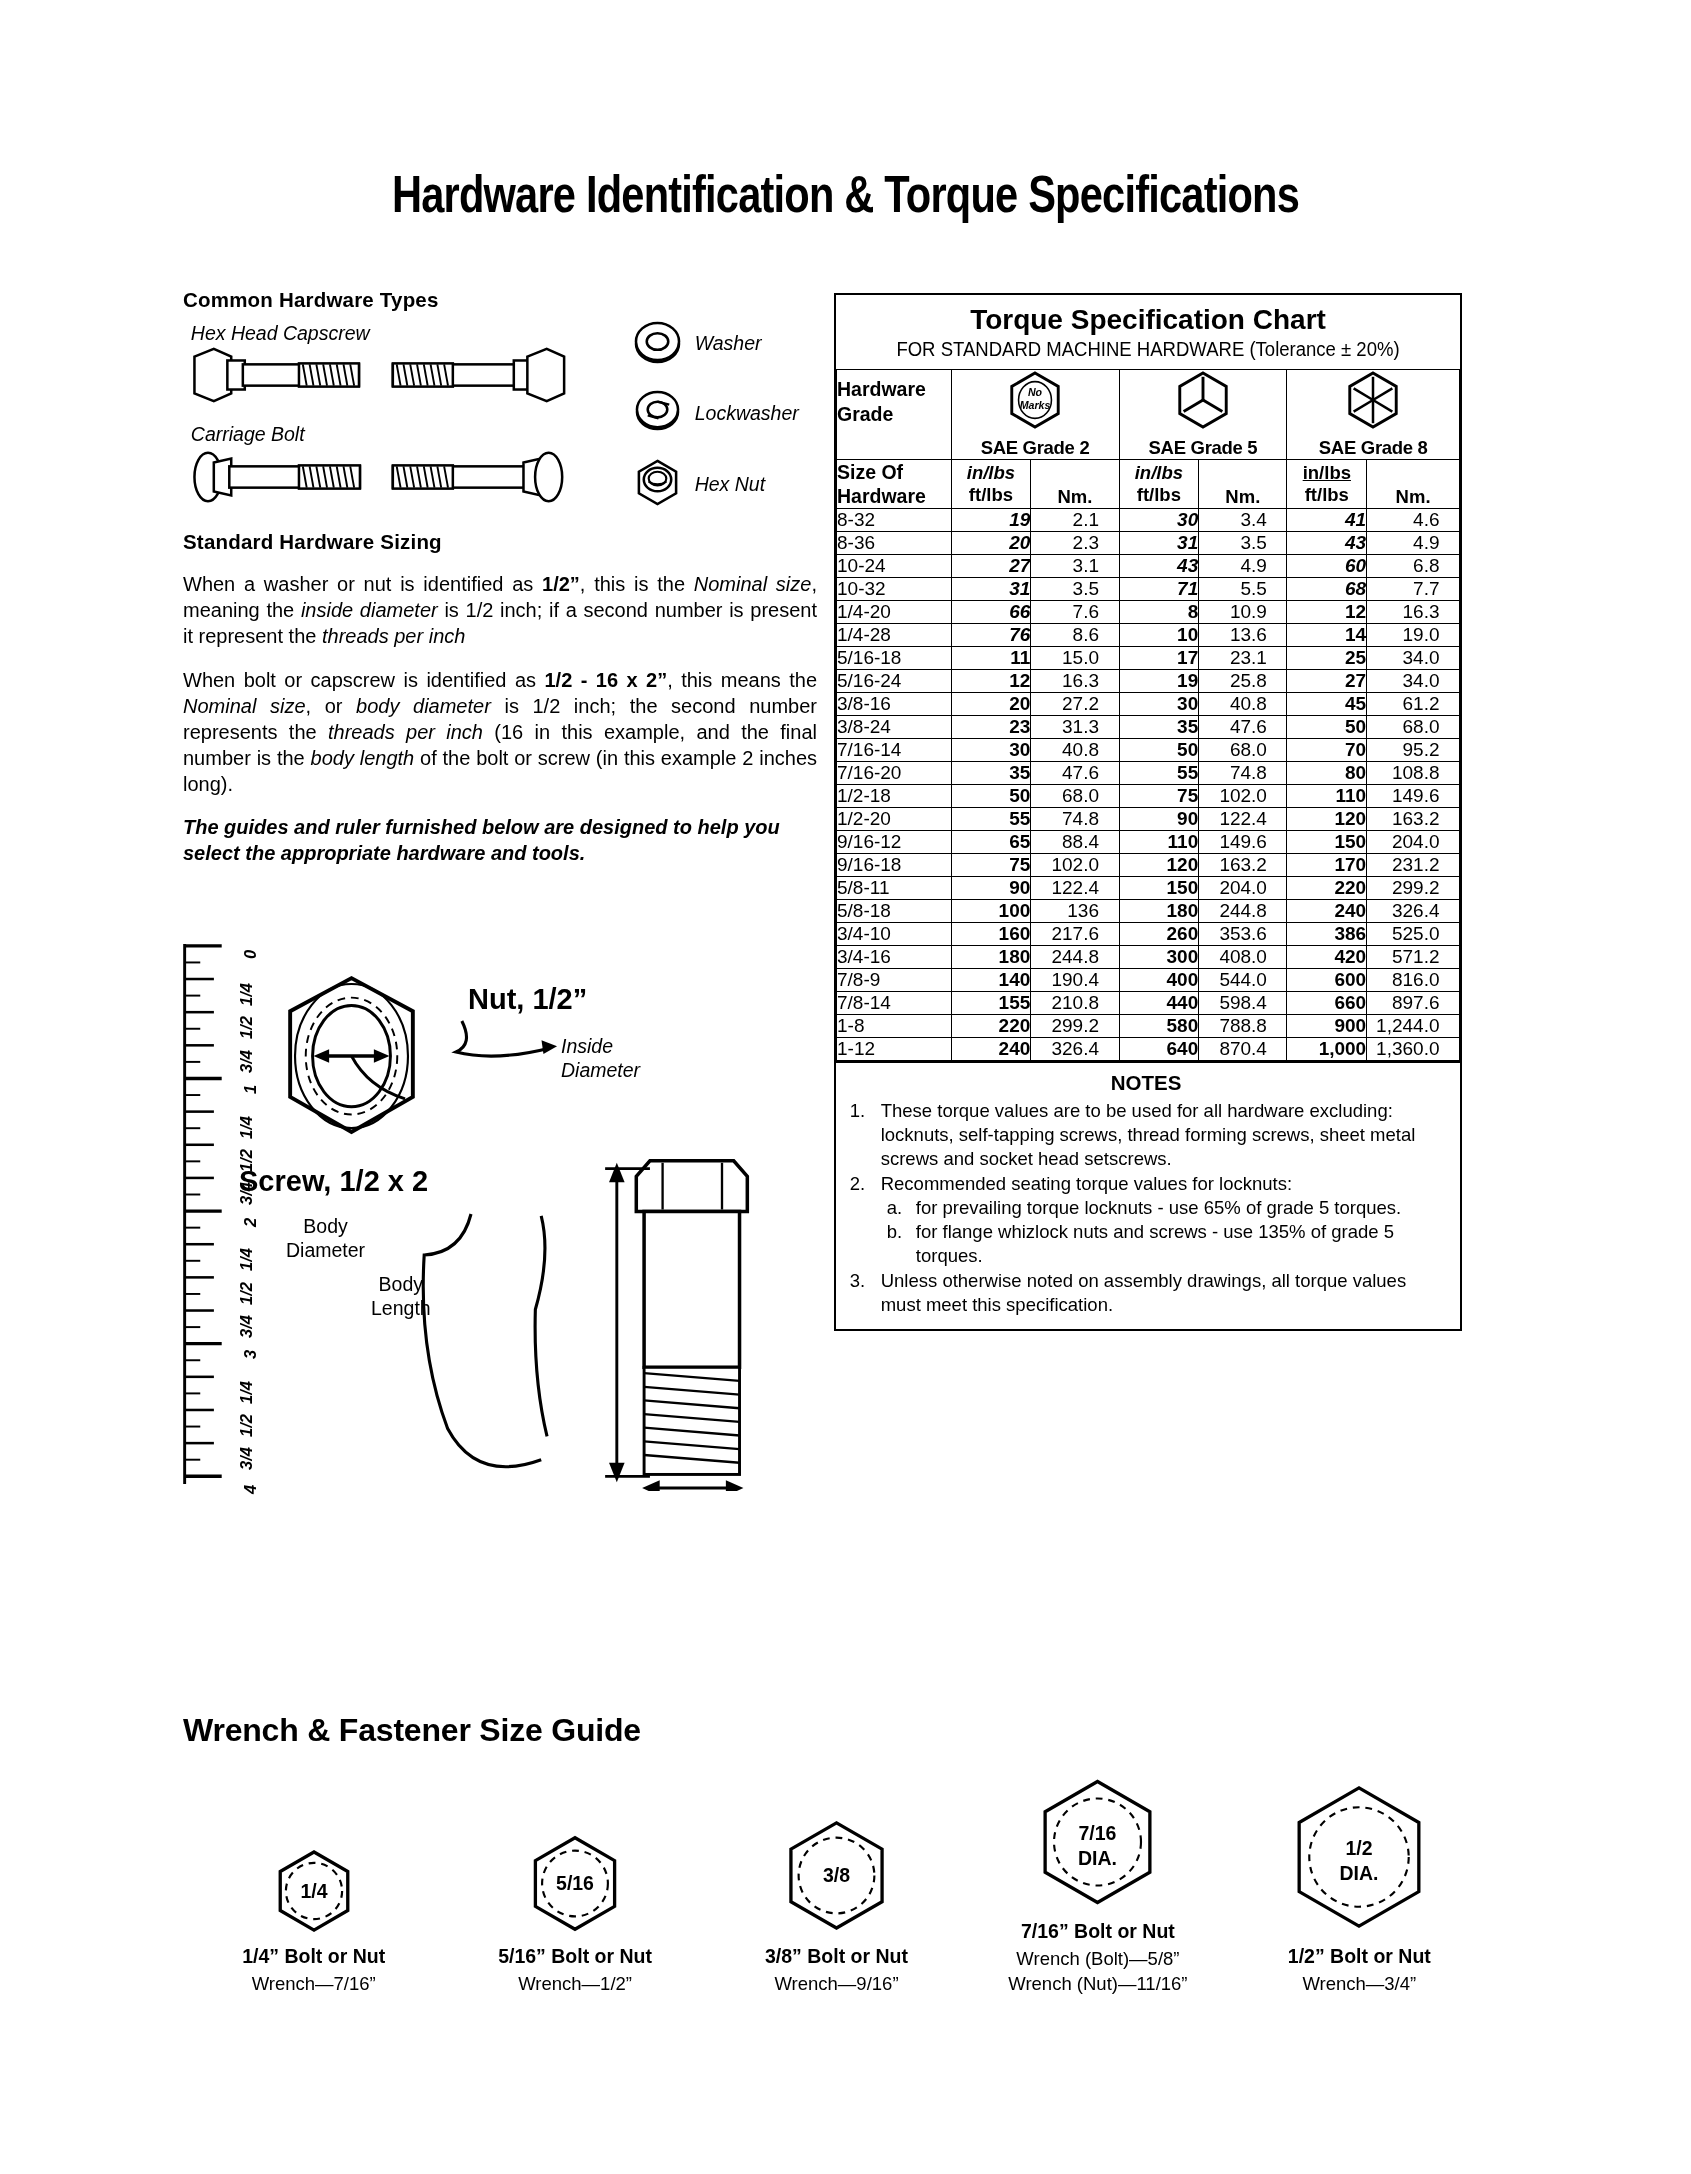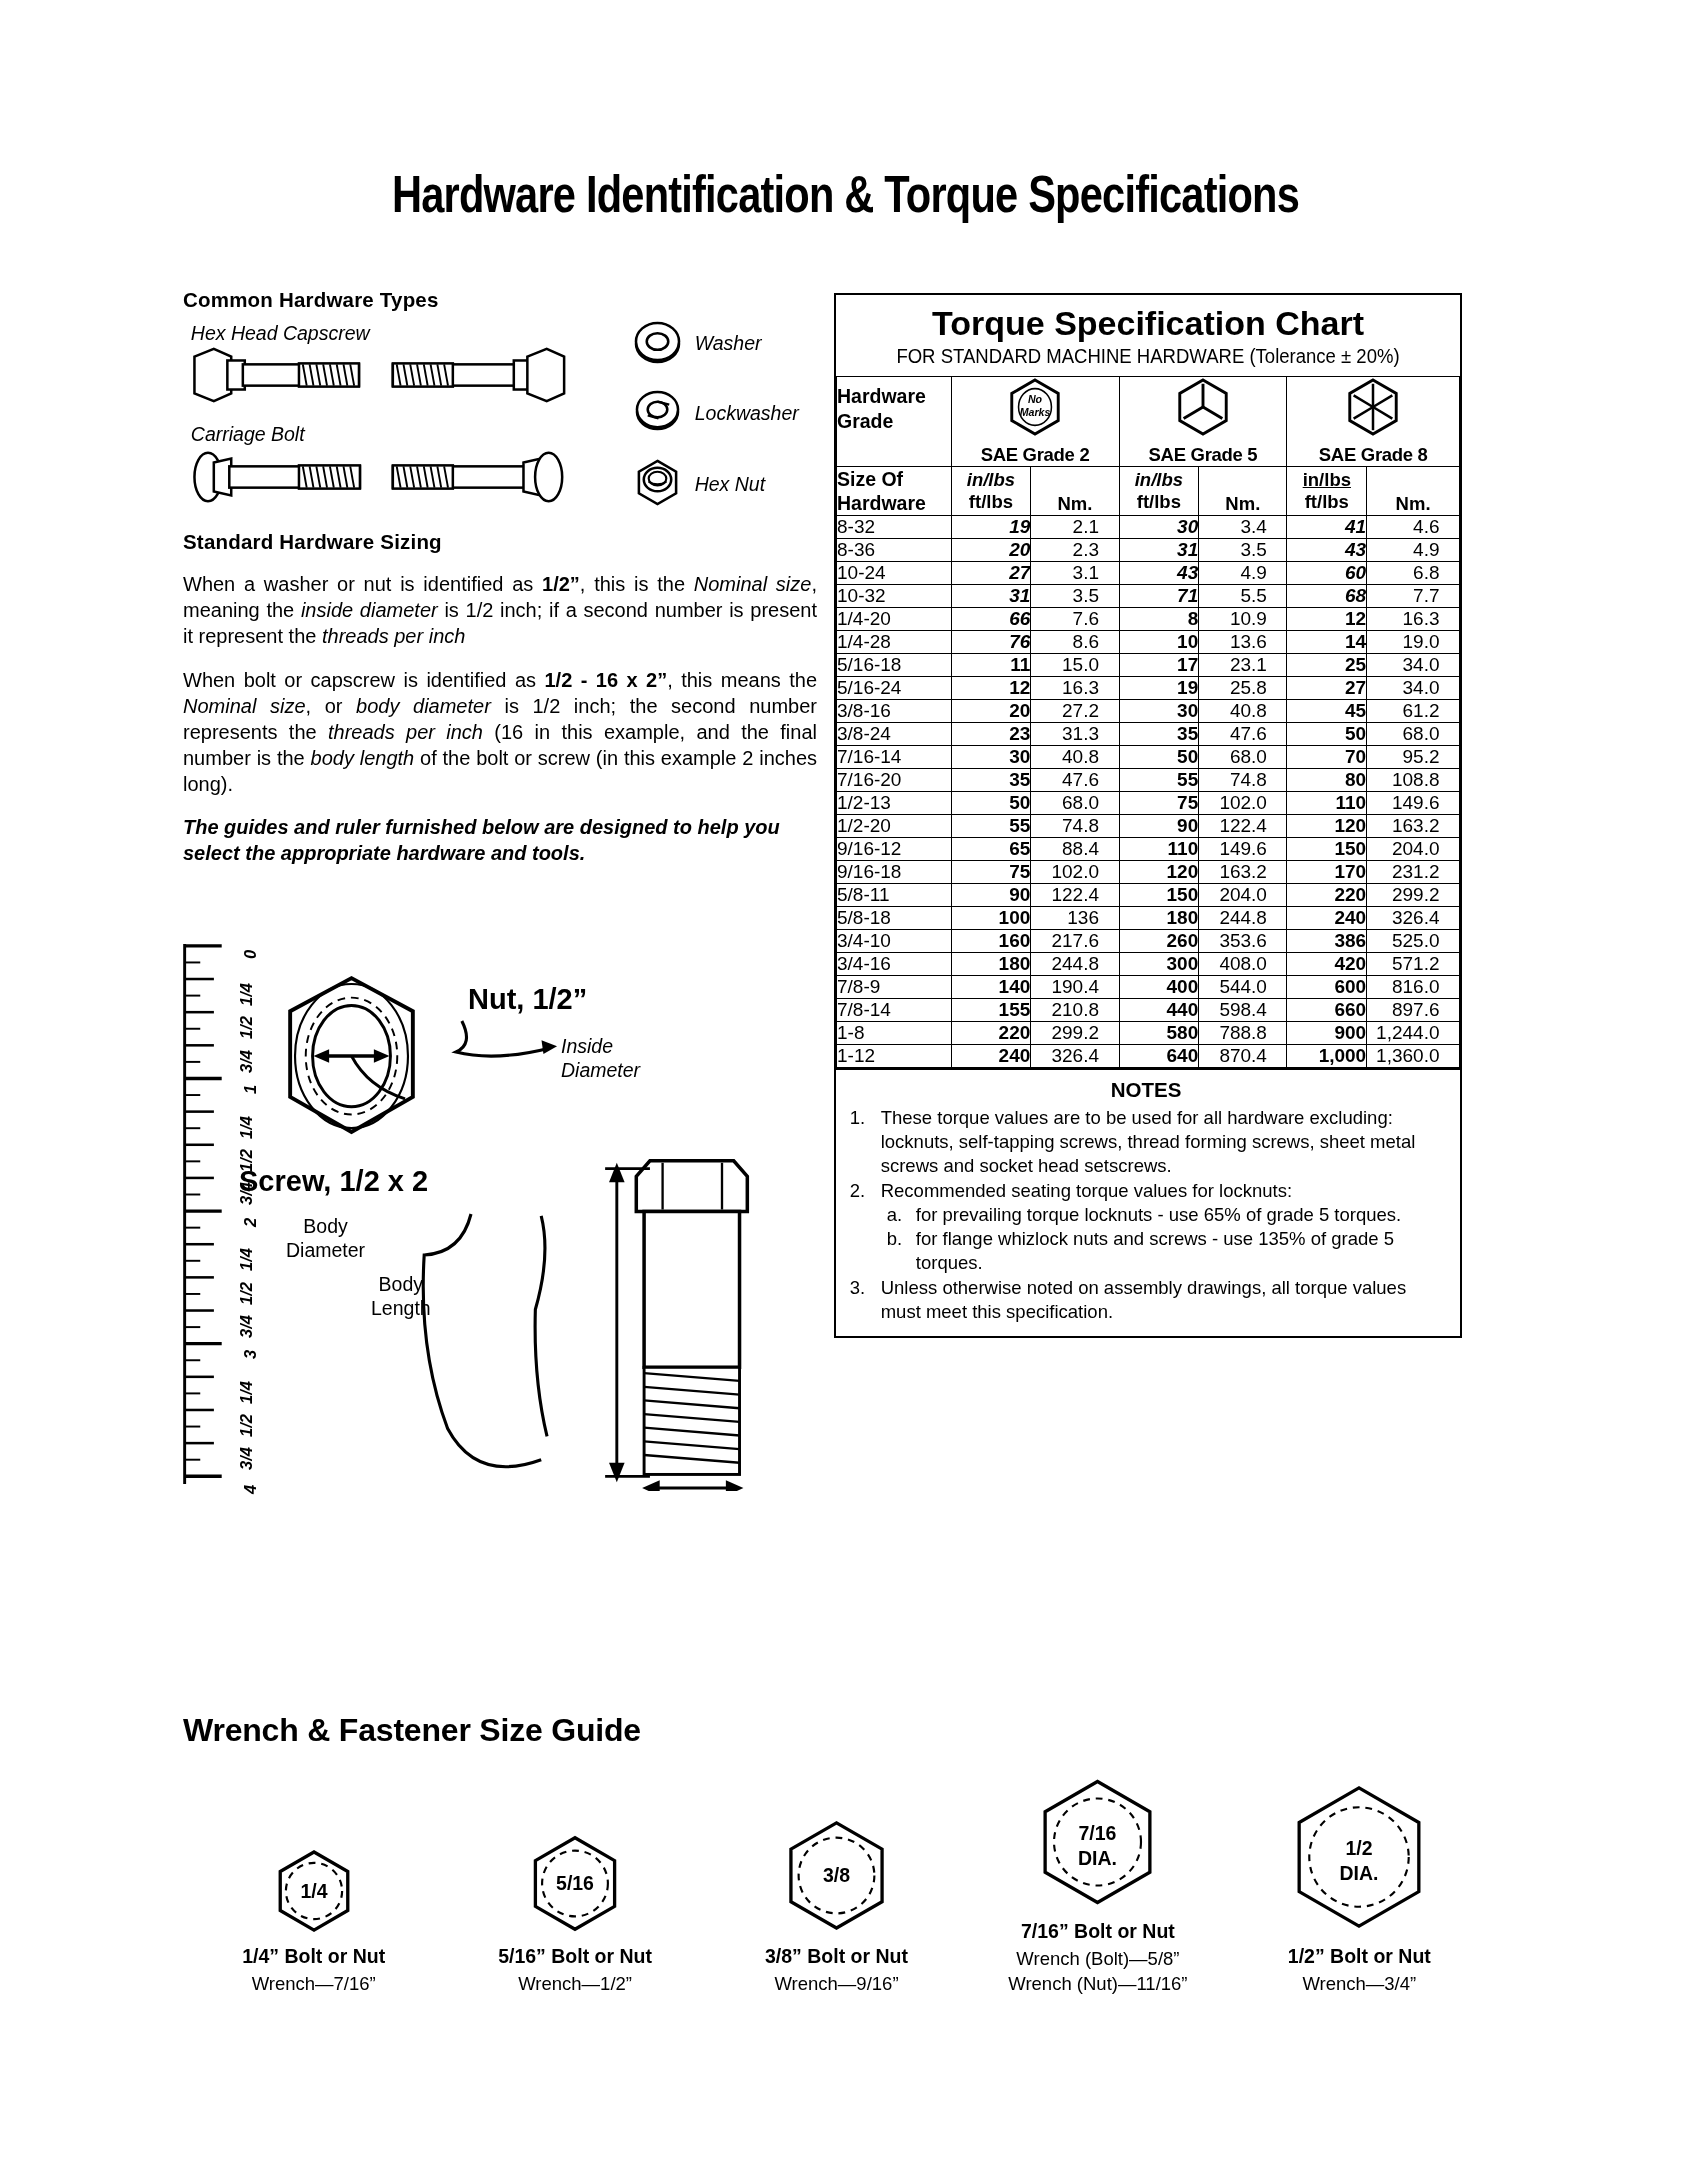--- a/index.html
+++ b/index.html
@@ -41,21 +41,21 @@
         transform:rotate(-90deg);transform-origin:0 0;white-space:nowrap;}
   .diag-title{position:absolute;font-weight:bold;font-size:29px;}
   .diag-sub{position:absolute;font-size:19.5px;line-height:24.4px;}
   .diag-sub.ital{font-style:italic;}
 
   
   #torque-box{
     position:absolute;left:834px;top:293px;width:624px;
     border:2.4px solid #000;background:#fff;
   }
-  #tq-title{text-align:center;font-weight:bold;font-size:34px;padding:8.8px 0 2px;}
+  #tq-title{text-align:center;font-weight:bold;font-size:28px;padding:8.8px 0 2px;}
   #tq-sub{text-align:center;font-size:19.5px;padding-bottom:7.8px;
           transform:scaleX(.95);}
   table.tq{border-collapse:collapse;width:100%;font-size:18.5px;}
   table.tq th,table.tq td{border:1.5px solid #000;padding:0;}
   .gh{text-align:center;vertical-align:bottom;padding:3.9px 0 3.9px;}
   .gh .gname{font-weight:bold;font-size:18.5px;margin-top:2px;letter-spacing:-0.3px;}
   .hwgrade{font-weight:bold;font-size:19.5px;text-align:left;padding:0 0 0 9.8px;line-height:24.4px;}
   .unit-cell{text-align:center;line-height:22.4px;padding:2.9px 0 3.9px;}
   .unit-cell .il{font-style:italic;font-size:18.5px;}
   .unit-cell .fl{font-weight:bold;font-size:18.5px;}
@@ -544,21 +544,21 @@
           <tr>
             <td class="size">7/16-20</td>
             <td class="v ftlb">35</td>
             <td class="v nm">47.6</td>
             <td class="v ftlb">55</td>
             <td class="v nm">74.8</td>
             <td class="v ftlb">80</td>
             <td class="v nm">108.8</td>
           </tr>
           <tr>
-            <td class="size">1/2-13</td>
+            <td class="size">1/2-18</td>
             <td class="v ftlb">50</td>
             <td class="v nm">68.0</td>
             <td class="v ftlb">75</td>
             <td class="v nm">102.0</td>
             <td class="v ftlb">110</td>
             <td class="v nm">149.6</td>
           </tr>
           <tr>
             <td class="size">1/2-20</td>
             <td class="v ftlb">55</td>

